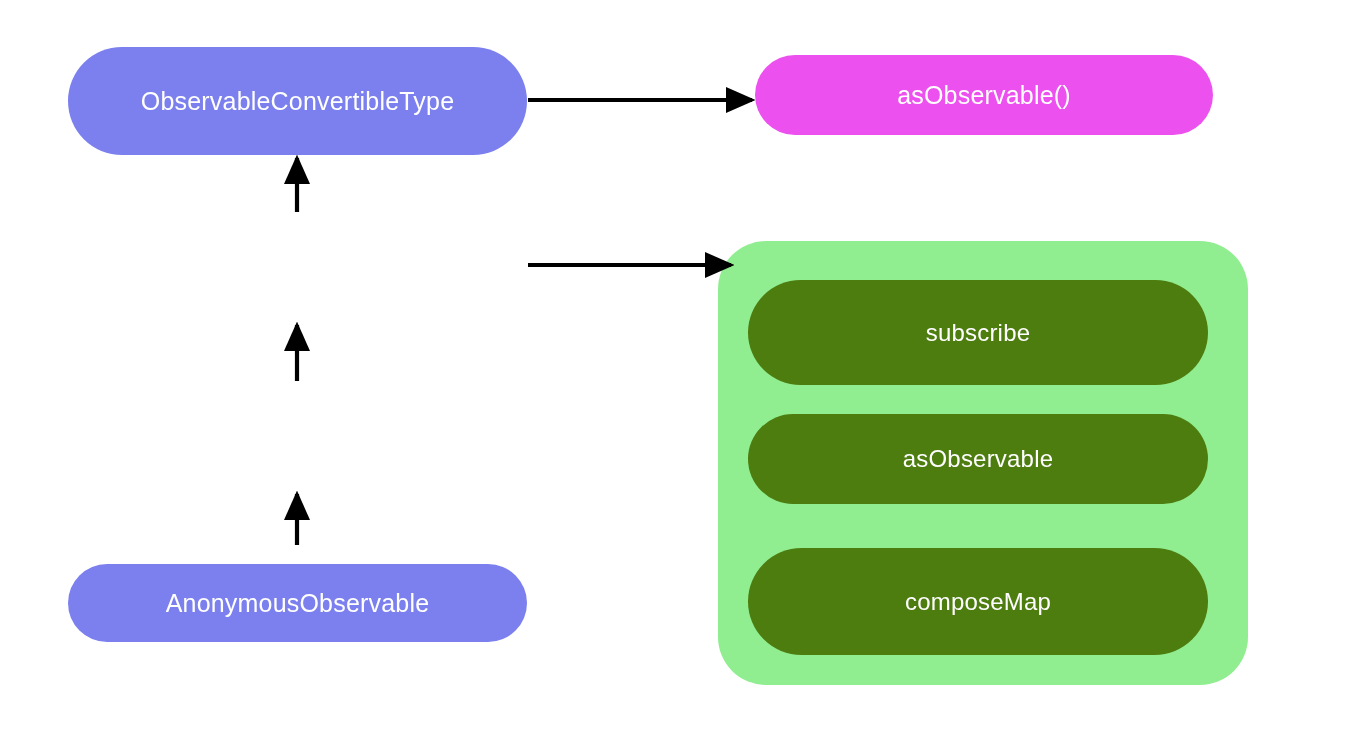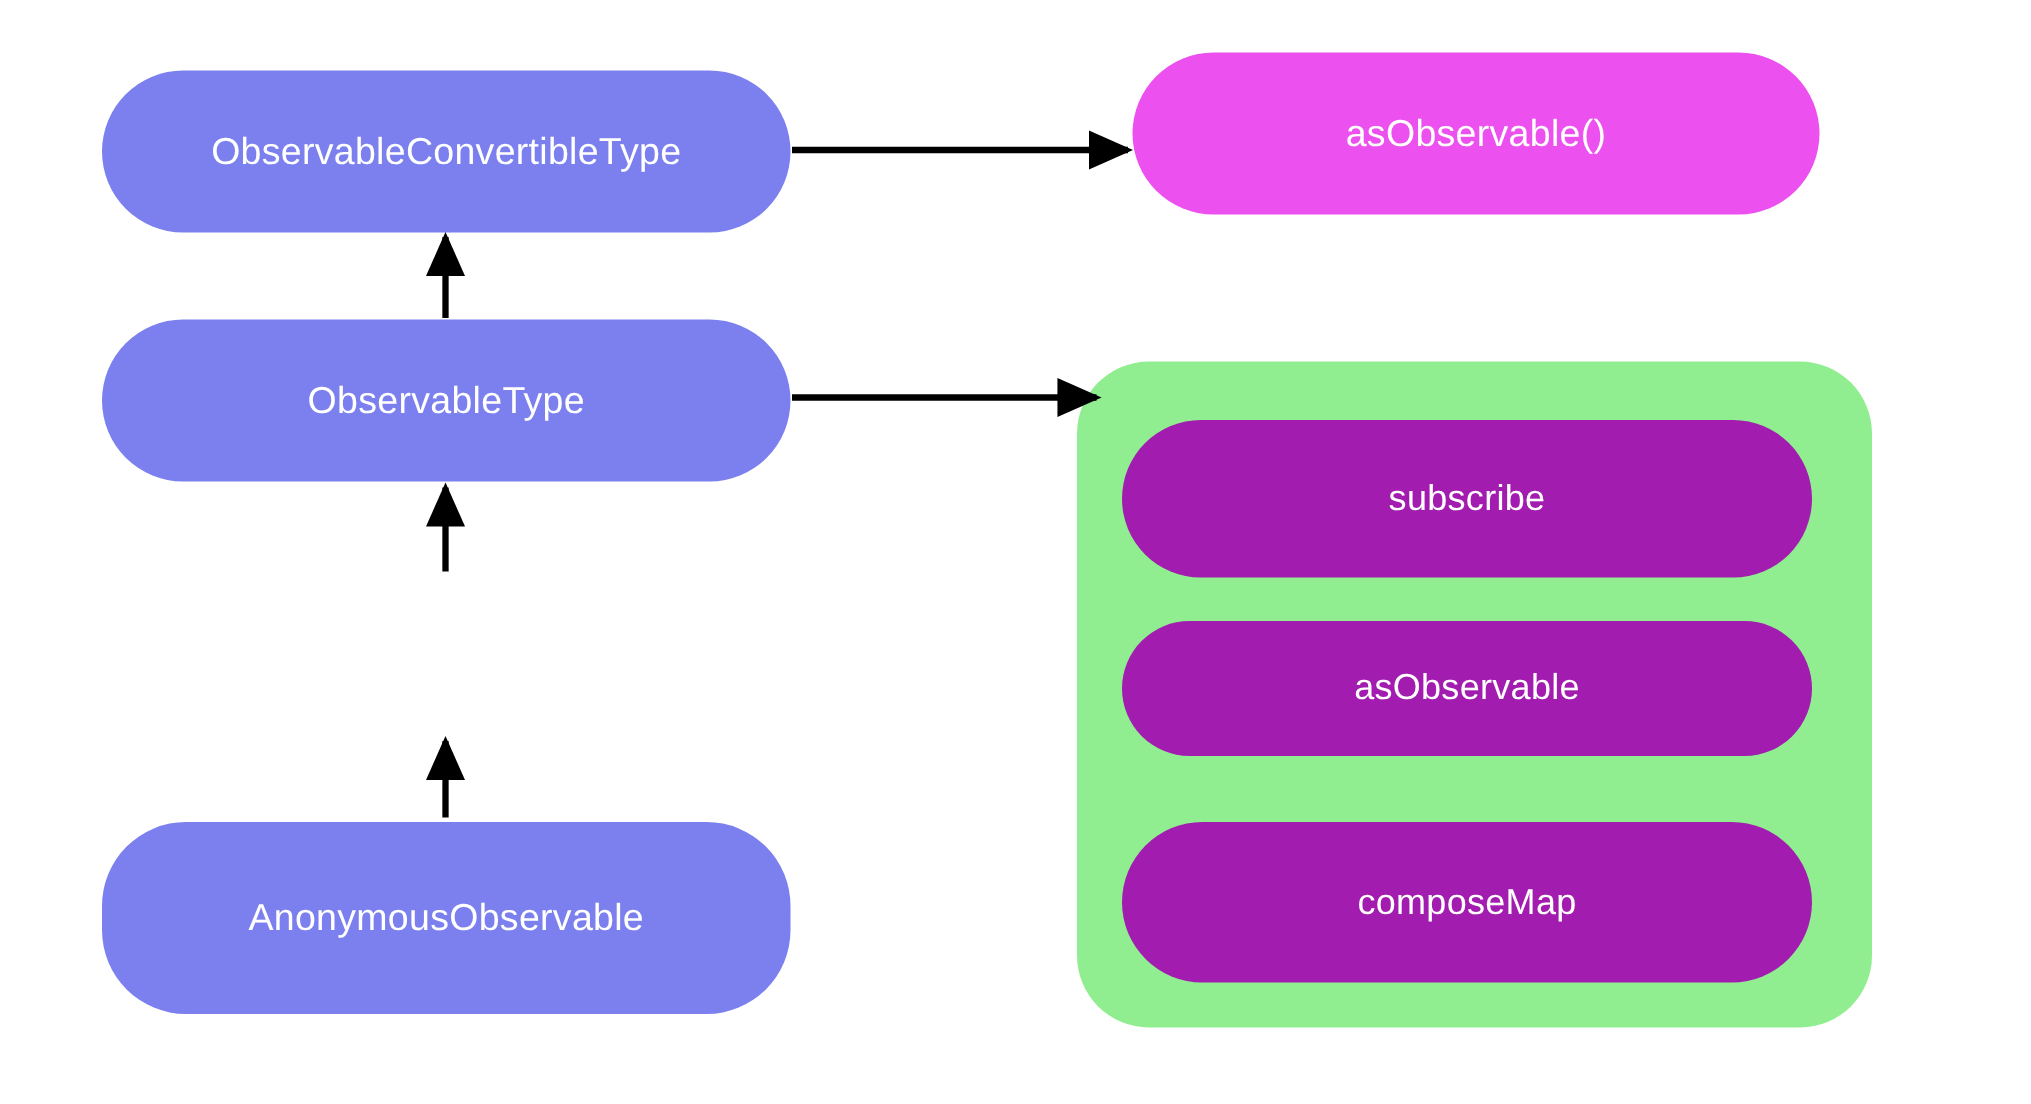--- a/index.html
+++ b/index.html
@@ -37,45 +37,45 @@
 
   
   .node-blue {
     background: #7b80ee;
     border-radius: 56px;
     font-size: 25px;
   }
   #node-observableconvertibletype { left: 68px;  top: 47px;  width: 459px; height: 108px; }
   #node-observabletype           { left: 68px;  top: 213px; width: 459px; height: 108px; }
   #node-producer                 { left: 68px;  top: 383px; width: 459px; height: 108px; }
-  #node-anonymousobservable      { left: 68px;  top: 548px; width: 459px; height: 128px; }
+  #node-anonymousobservable      { left: 68px;  top: 564px; width: 459px; height: 78px; }
 
   
   .node-magenta {
     background: #ec50ee;
     border-radius: 56px;
     font-size: 25px;
   }
-  #node-asobservable-call { left: 755px; top: 35px; width: 458px; height: 108px; text-align: center; }
+  #node-asobservable-call { left: 755px; top: 55px; width: 458px; height: 80px; text-align: center; }
 
   
   #group-observabletype-members {
     position: absolute;
     left: 718px;
     top: 241px;
     width: 530px;
     height: 444px;
     background: #90ee90;
     border-radius: 48px;
     box-sizing: border-box;
   }
 
   
   .node-red {
-    background: #a21caf;
+    background: #4d7c0f;
     border-radius: 54px;
     font-size: 24px;
     align-items: center;
   }
   #node-subscribe     { left: 748px; top: 280px; width: 460px; height: 105px; }
   #node-asobservable  { left: 748px; top: 414px; width: 460px; height: 90px; }
   #node-composemap    { left: 748px; top: 548px; width: 460px; height: 107px; }
 
   
   #arrow-layer {
@@ -91,23 +91,20 @@
 <body>
 
 <div id="canvas">
 
   <div id="group-observabletype-members"></div>
 
   <div class="pill node-blue" id="node-observableconvertibletype">
     <span class="pill-label">ObservableConvertibleType</span>
   </div>
 
-  <div class="pill node-blue" id="node-observabletype">
-    <span class="pill-label">ObservableType</span>
-  </div>
 
 
   <div class="pill node-blue" id="node-anonymousobservable">
     <span class="pill-label">AnonymousObservable</span>
   </div>
 
   <div class="pill node-magenta" id="node-asobservable-call">
     <span class="pill-label">asObservable()</span>
   </div>
 

